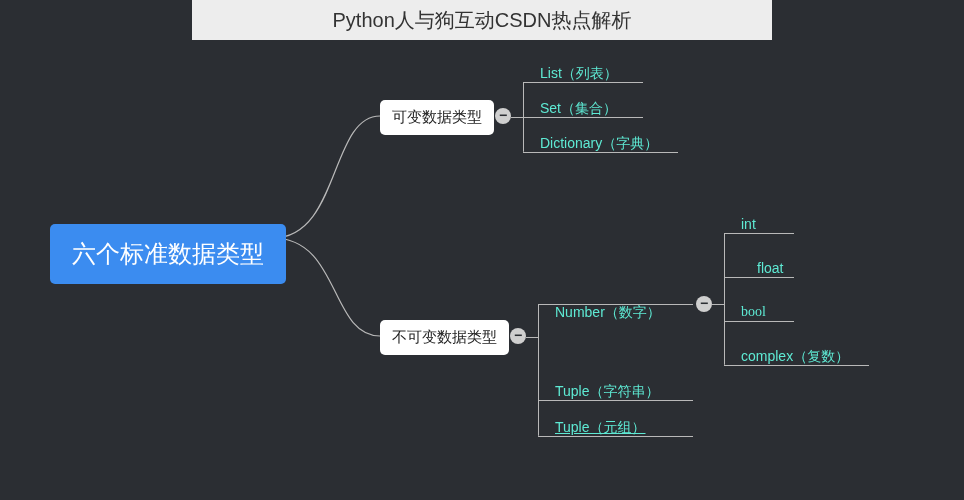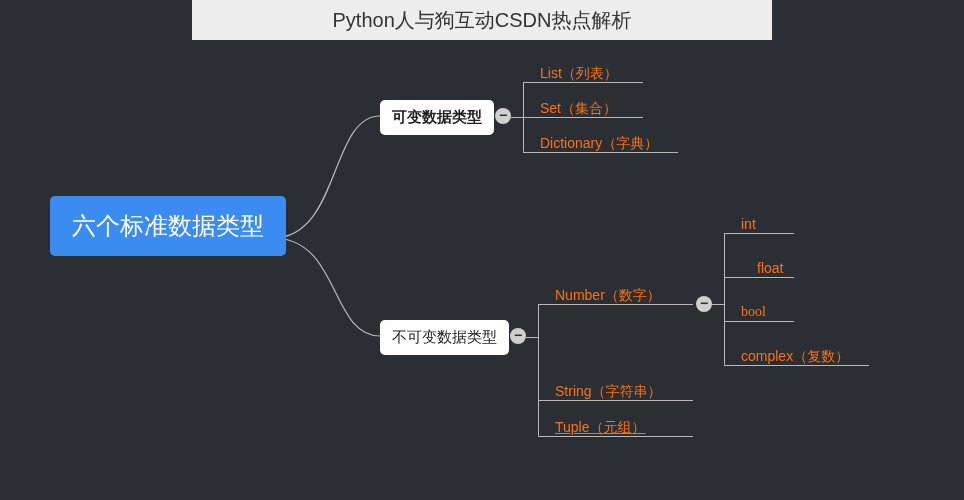--- a/index.html
+++ b/index.html
@@ -42,21 +42,21 @@
     position: absolute;
     background: #fff;
     color: #222;
     font-size: 15px;
     padding: 8px 12px;
     border-radius: 5px;
     white-space: nowrap;
   }
   .leaf {
     position: absolute;
-    color: #f97316;
+    color: #5eead4;
     font-size: 14px;
     white-space: nowrap;
   }
   .underline {
     position: absolute;
     height: 0;
     border-bottom: 1px solid #b9b9b9;
   }
   .bracket-v {
     position: absolute;
@@ -103,25 +103,25 @@
   <span>Python人与狗互动CSDN热点解析</span>
 </div>
 
 <div class="stage">
 
   <svg class="connector">
     <path d="M 273 238 C 340 238, 330 116, 380 116"></path>
     <path d="M 273 238 C 340 238, 330 336, 380 336"></path>
   </svg>
 
-  <div class="node-root" style="left:50px; top:196px;">
+  <div class="node-root" style="left:50px; top:224px;">
     <span>六个标准数据类型</span>
   </div>
 
-  <div class="node-box" style="left:380px; top:100px;font-weight:bold;">
+  <div class="node-box" style="left:380px; top:100px;">
     <span>可变数据类型</span>
   </div>
   <div class="collapse" style="left:495px; top:108px;">
     <span>−</span>
   </div>
 
   <div class="bracket-v" style="left:523px; top:82px; height:70px;"></div>
   <div class="bracket-h" style="left:511px; top:117px; width:12px;"></div>
   <div class="bracket-h" style="left:523px; top:82px; width:10px;"></div>
   <div class="bracket-h" style="left:523px; top:117px; width:10px;"></div>
@@ -142,21 +142,21 @@
   <div class="collapse" style="left:510px; top:328px;">
     <span>−</span>
   </div>
 
   <div class="bracket-v" style="left:538px; top:304px; height:132px;"></div>
   <div class="bracket-h" style="left:526px; top:337px; width:12px;"></div>
   <div class="bracket-h" style="left:538px; top:304px; width:10px;"></div>
   <div class="bracket-h" style="left:538px; top:400px; width:10px;"></div>
   <div class="bracket-h" style="left:538px; top:436px; width:10px;"></div>
 
-  <div class="leaf" style="left:555px; top:287px;"><span>Number（数字）</span></div>
+  <div class="leaf" style="left:555px; top:304px;"><span>Number（数字）</span></div>
   <div class="underline" style="left:548px; top:304px; width:145px;"></div>
 
   <div class="collapse" style="left:696px; top:296px;">
     <span>−</span>
   </div>
 
   <div class="bracket-v" style="left:724px; top:233px; height:132px;"></div>
   <div class="bracket-h" style="left:712px; top:304px; width:12px;"></div>
   <div class="bracket-h" style="left:724px; top:233px; width:10px;"></div>
   <div class="bracket-h" style="left:724px; top:277px; width:10px;"></div>
@@ -168,19 +168,19 @@
 
   <div class="leaf" style="left:757px; top:260px;"><span>float</span></div>
   <div class="underline" style="left:734px; top:277px; width:60px;"></div>
 
   <div class="leaf" style="left:741px; top:304px;font-family:Liberation Serif, serif;"><span>bool</span></div>
   <div class="underline" style="left:734px; top:321px; width:60px;"></div>
 
   <div class="leaf" style="left:741px; top:348px;"><span>complex（复数）</span></div>
   <div class="underline" style="left:734px; top:365px; width:135px;"></div>
 
-  <div class="leaf" style="left:555px; top:383px;"><span>String（字符串）</span></div>
+  <div class="leaf" style="left:555px; top:383px;"><span>Tuple（字符串）</span></div>
   <div class="underline" style="left:548px; top:400px; width:145px;"></div>
 
   <div class="leaf" style="left:555px; top:419px;text-decoration:underline;"><span>Tuple（元组）</span></div>
   <div class="underline" style="left:548px; top:436px; width:145px;"></div>
 
 </div>
 
 </body></html>

